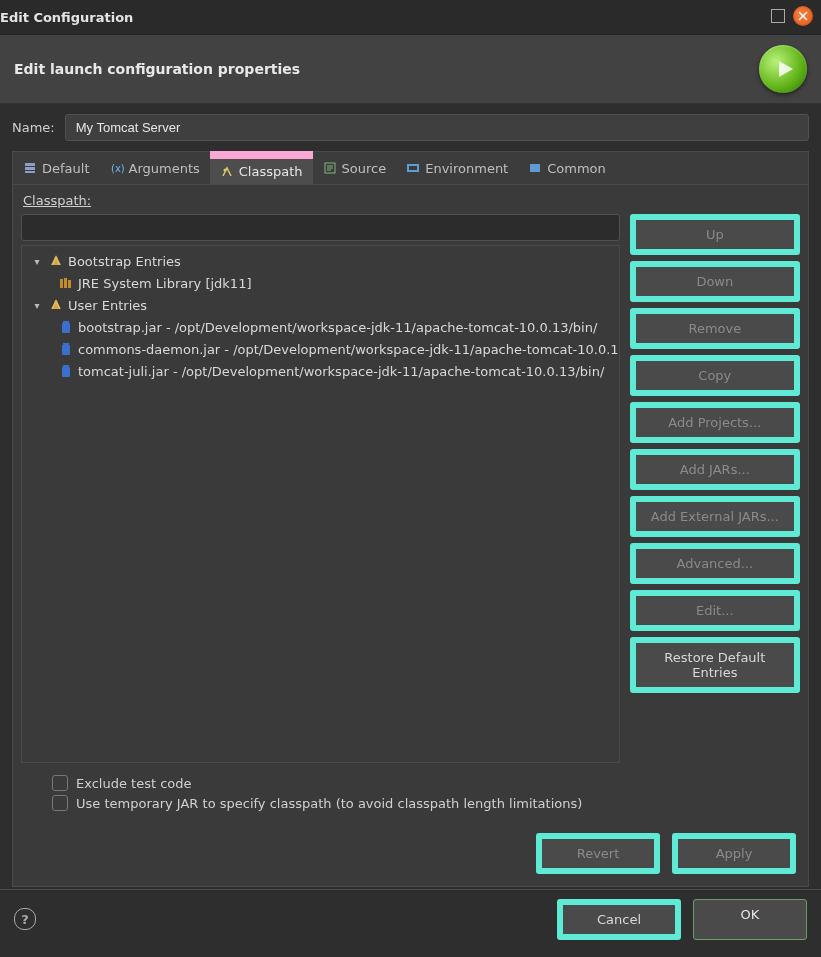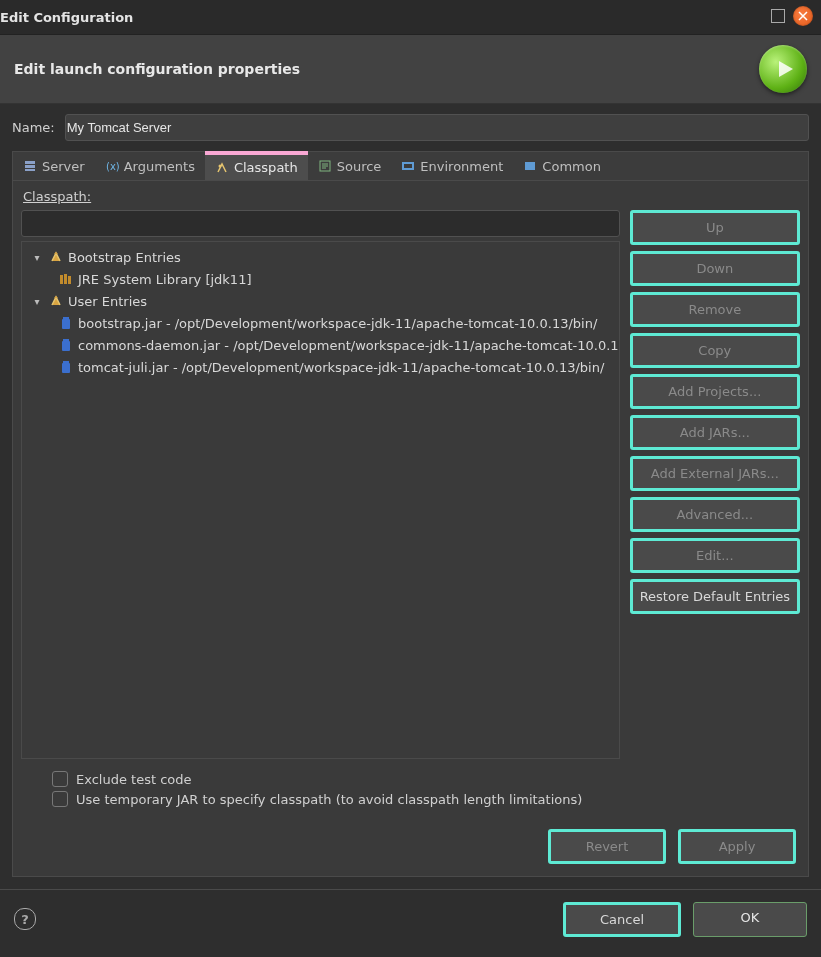--- a/index.html
+++ b/index.html
@@ -85,41 +85,41 @@
     gap: 10px;
     margin-bottom: 10px;
   }
   .name-row label { color: #d0d0d0; }
   .text-input {
     flex: 1;
     background: #3f3f3f;
     border: 1px solid #515151;
     border-radius: 3px;
     color: #e6e6e6;
-    padding: 5px 1px;
+    padding: 5px 10px;
     font-size: 13px;
     outline: none;
   }
   .tabbar {
     display: flex;
     background: #3c3c3c;
     border: 1px solid #4a4a4a;
     border-bottom: none;
   }
   .tab {
     display: flex;
     align-items: center;
     gap: 5px;
     padding: 5px 10px;
     color: #bfbfbf;
     cursor: pointer;
   }
   .tab.active {
     background: #4d4d4d;
-    border-top: 4px solid #f9a8d4;
+    border-top: 8px solid #f9a8d4;
     margin-top: -1px;
     color: #e6e6e6;
   }
   .tab svg { width: 14px; height: 14px; }
   .tab-icon {
     display: inline-flex;
     width: 14px; height: 14px;
     align-items: center;
     justify-content: center;
   }
@@ -185,21 +185,21 @@
     white-space: nowrap;
   }
   .right-col {
     width: 176px;
     display: flex;
     flex-direction: column;
     gap: 6px;
   }
   .btn {
     background: #4a4a4a;
-    border: 3px solid #5eead4;
+    border: 6px solid #5eead4;
     border-radius: 3px;
     color: #d8d8d8;
     padding: 7px 4px;
     text-align: center;
     font-size: 13px;
     cursor: pointer;
   }
   .btn.disabled {
     color: #8a8a8a;
     cursor: default;
@@ -295,21 +295,21 @@
 
   <div class="tabbar">
     <div class="tab">
       <span class="tab-icon">
         <svg viewBox="0 0 14 14">
               <rect x="2" y="2" width="10" height="3" fill="#8aa0c8"></rect>
               <rect x="2" y="6" width="10" height="3" fill="#8aa0c8"></rect>
               <rect x="2" y="10" width="10" height="2" fill="#8aa0c8"></rect>
             </svg>
       </span>
-      <span>Server</span>
+      <span>Default</span>
     </div>
     <div class="tab">
       <span class="tab-icon">
         <svg viewBox="0 0 14 14">
               <text x="1" y="11" font-size="10" fill="#6fb5e5">(x)</text>
             </svg>
       </span>
       <span>Arguments</span>
     </div>
     <div class="tab active">

